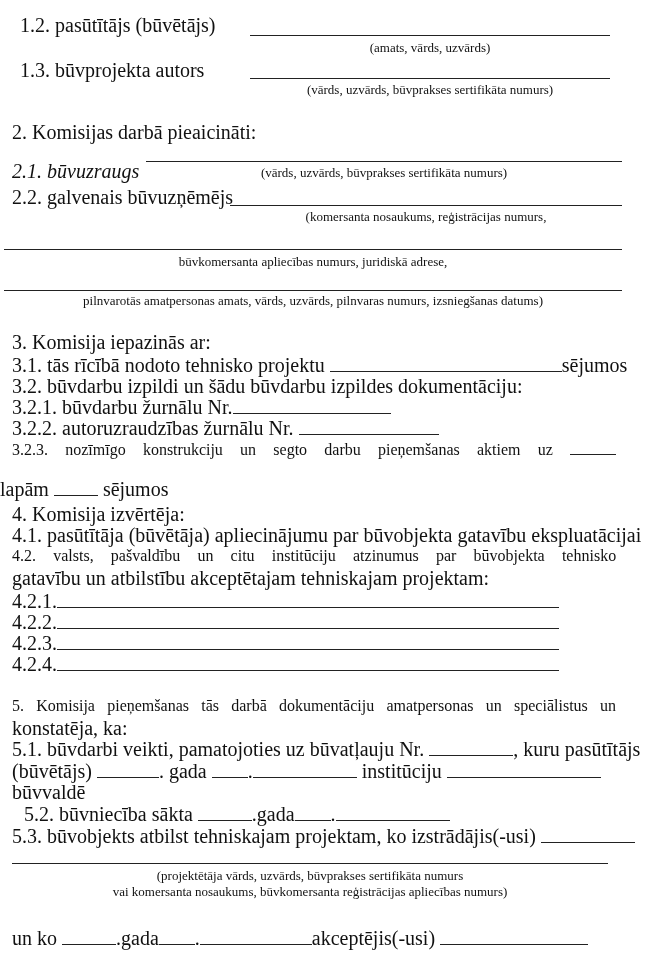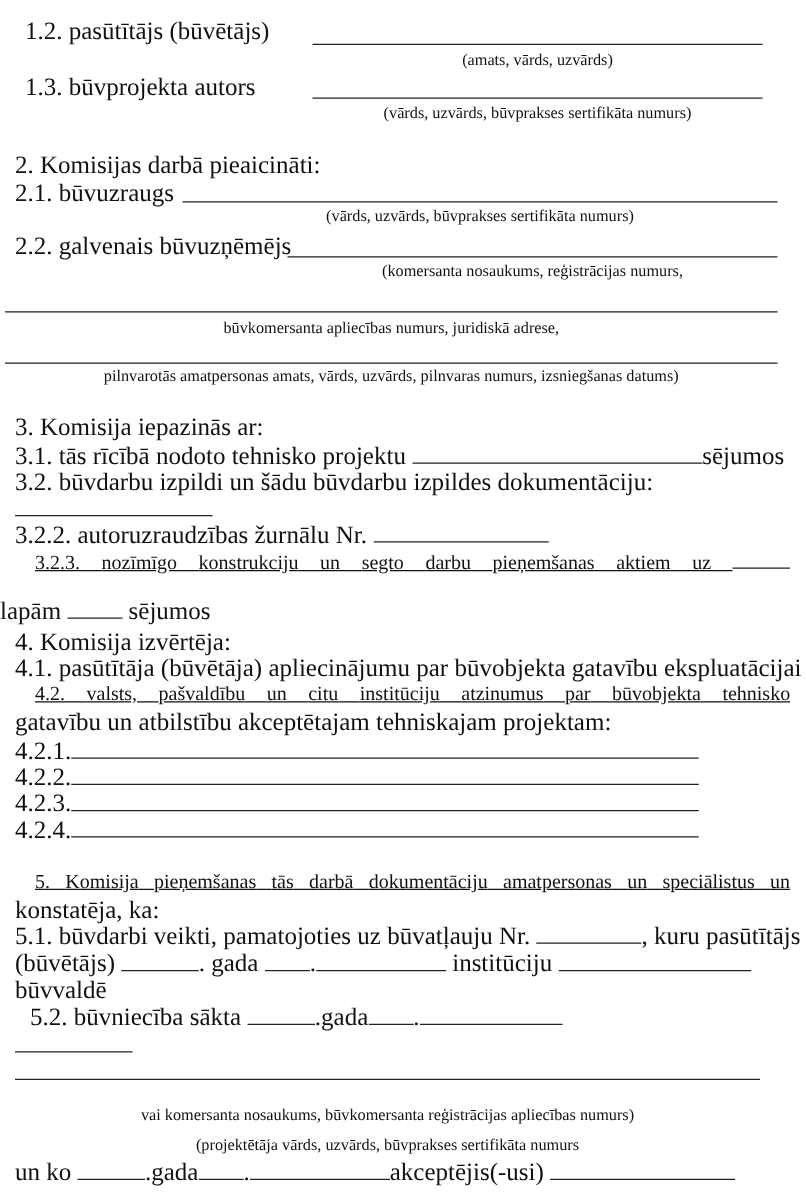--- a/index.html
+++ b/index.html
@@ -2,56 +2,56 @@
 <html><head>
 <meta charset="utf-8">
 <style>
   html, body { margin:0; padding:0; background:#fff; }
   body { width:645px; height:960px; position:relative; overflow:hidden;
          font-family:"Liberation Serif", serif; color:#111; }
   .t { position:absolute; font-size:20px; line-height:18px; white-space:nowrap; }
   .s { position:absolute; font-size:13px; line-height:15px; white-space:nowrap; text-align:center; }
   .ln { position:absolute; height:0; border-top:1.3px solid #222; }
   .blank { display:inline-block; border-bottom:1.3px solid #222; height:14px; vertical-align:baseline; }
-  .just { position:absolute; left:28px; width:604px; font-size:16px; line-height:18px;
-          text-align:justify; text-align-last:justify; white-space:nowrap;text-decoration:underline; }
+  .just { position:absolute; left:12px; width:604px; font-size:16px; line-height:18px;
+          text-align:justify; text-align-last:justify; white-space:nowrap; }
 </style>
 </head>
 <body>
 
 <div class="t" style="left:20px;top:16px;">1.2. pasūtītājs (būvētājs)</div>
 <div class="ln" style="left:250px;top:35px;width:360px;"></div>
 <div class="s" style="left:250px;top:40px;width:360px;">(amats, vārds, uzvārds)</div>
 
 <div class="t" style="left:20px;top:61px;">1.3. būvprojekta autors</div>
 <div class="ln" style="left:250px;top:78px;width:360px;"></div>
 <div class="s" style="left:250px;top:82px;width:360px;">(vārds, uzvārds, būvprakses sertifikāta numurs)</div>
 
 <div class="t" style="left:12px;top:123px;">2. Komisijas darbā pieaicināti:</div>
-<div class="t" style="left:12px;top:146px;">2.1. būvuzraugs</div>
+<div class="t" style="left:12px;top:162px;font-style:italic;">2.1. būvuzraugs</div>
 <div class="ln" style="left:146px;top:161px;width:476px;"></div>
 <div class="s" style="left:146px;top:165px;width:476px;">(vārds, uzvārds, būvprakses sertifikāta numurs)</div>
 
 <div class="t" style="left:12px;top:188px;">2.2. galvenais būvuzņēmējs</div>
 <div class="ln" style="left:230px;top:205px;width:392px;"></div>
 <div class="s" style="left:230px;top:209px;width:392px;">(komersanta nosaukums, reģistrācijas numurs,</div>
 
 <div class="ln" style="left:4px;top:249px;width:618px;"></div>
 <div class="s" style="left:4px;top:254px;width:618px;">būvkomersanta apliecības numurs, juridiskā adrese,</div>
 <div class="ln" style="left:4px;top:290px;width:618px;"></div>
 <div class="s" style="left:4px;top:293px;width:618px;">pilnvarotās amatpersonas amats, vārds, uzvārds, pilnvaras numurs, izsniegšanas datums)</div>
 
 <div class="t" style="left:12px;top:333px;">3. Komisija iepazinās ar:</div>
 <div class="t" style="left:12px;top:356px;">
   <span>3.1. tās rīcībā nodoto tehnisko projektu</span>
   <span class="blank" style="width:232px;"></span><span>sējumos</span>
 </div>
 <div class="t" style="left:12px;top:377px;">3.2. būvdarbu izpildi un šādu būvdarbu izpildes dokumentāciju:</div>
 <div class="t" style="left:12px;top:398px;">
-  <span class="blank" style="width:158px;"></span>
+  <span>3.2.1. būvdarbu žurnālu Nr.</span><span class="blank" style="width:158px;"></span>
 </div>
 <div class="t" style="left:12px;top:419px;text-align:center;">
   <span>3.2.2. autoruzraudzības žurnālu Nr.</span>
   <span class="blank" style="width:140px;"></span>
 </div>
 <div class="just" style="top:440px;">
   <span>3.2.3.</span>
   <span>nozīmīgo</span>
   <span>konstrukciju</span>
   <span>un</span>
@@ -113,23 +113,24 @@
   <span class="blank" style="width:154px;"></span>
 </div>
 <div class="t" style="left:12px;top:783px;">būvvaldē</div>
 
 <div class="t" style="left:24px;top:805px;">
   <span>5.2. būvniecība sākta</span>
   <span class="blank" style="width:54px;"></span><span>.gada</span><span class="blank" style="width:36px;"></span><span>.</span><span class="blank" style="width:114px;"></span>
 </div>
 
 <div class="t" style="left:12px;top:827px;">
+  <span>5.3. būvobjekts atbilst tehniskajam projektam, ko izstrādājis(-usi)</span>
   <span class="blank" style="width:94px;"></span>
 </div>
 <div class="ln" style="left:12px;top:863px;width:596px;"></div>
-<div class="s" style="left:12px;top:868px;width:596px;margin-top:40px;">(projektētāja vārds, uzvārds, būvprakses sertifikāta numurs</div>
+<div class="s" style="left:12px;top:868px;width:596px;">(projektētāja vārds, uzvārds, būvprakses sertifikāta numurs</div>
 <div class="s" style="left:12px;top:884px;width:596px;">vai komersanta nosaukums, būvkomersanta reģistrācijas apliecības numurs)</div>
 
 <div class="t" style="left:12px;top:929px;">
   <span>un ko</span>
   <span class="blank" style="width:54px;"></span><span>.gada</span><span class="blank" style="width:36px;"></span><span>.</span><span class="blank" style="width:112px;"></span><span>akceptējis(-usi)</span>
   <span class="blank" style="width:148px;"></span>
 </div>
 
 </body></html>

